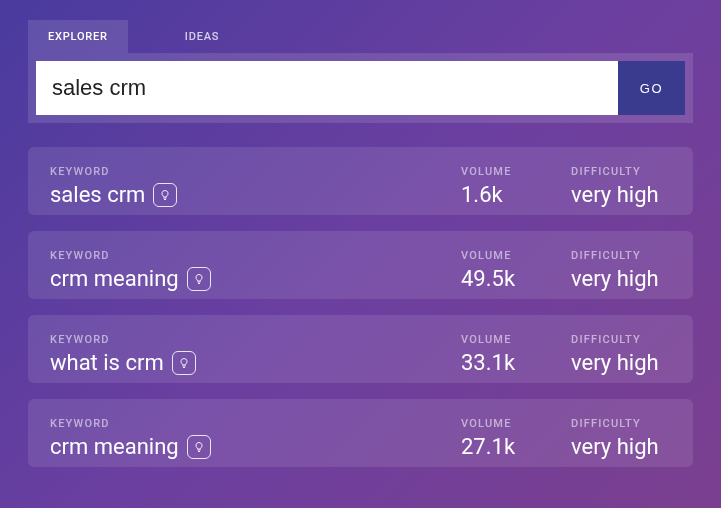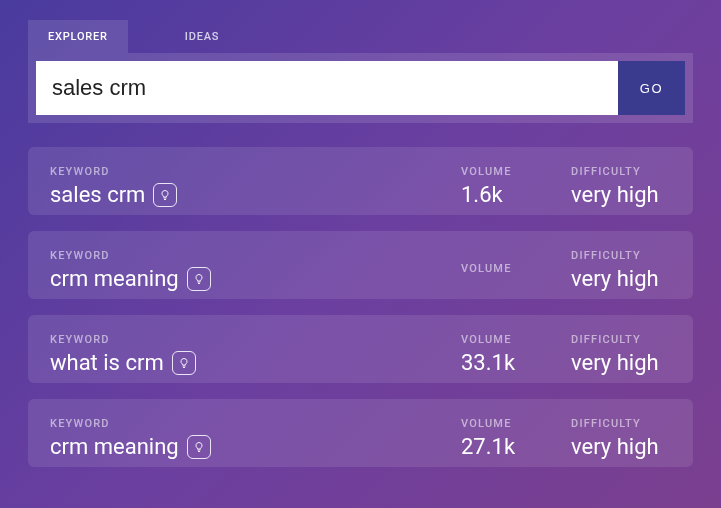--- a/index.html
+++ b/index.html
@@ -142,20 +142,21 @@
         <span>crm meaning</span>
         <span class="bulb">
           <svg viewBox="0 0 24 24" fill="none" stroke="rgba(255,255,255,0.9)" stroke-width="2">
               <path d="M9 18h6M10 21h4M12 3a6 6 0 0 0-4 10.5c.7.7 1 1.5 1 2.5h6c0-1 .3-1.8 1-2.5A6 6 0 0 0 12 3z"></path>
             </svg>
         </span>
       </div>
     </div>
     <div class="col-volume">
       <div class="label">VOLUME</div>
+      <div class="value vol">49.5k</div>
     </div>
     <div class="col-difficulty">
       <div class="label">DIFFICULTY</div>
       <div class="value">very high</div>
     </div>
   </div>
 
   <div class="card">
     <div class="col-keyword">
       <div class="label">KEYWORD</div>

